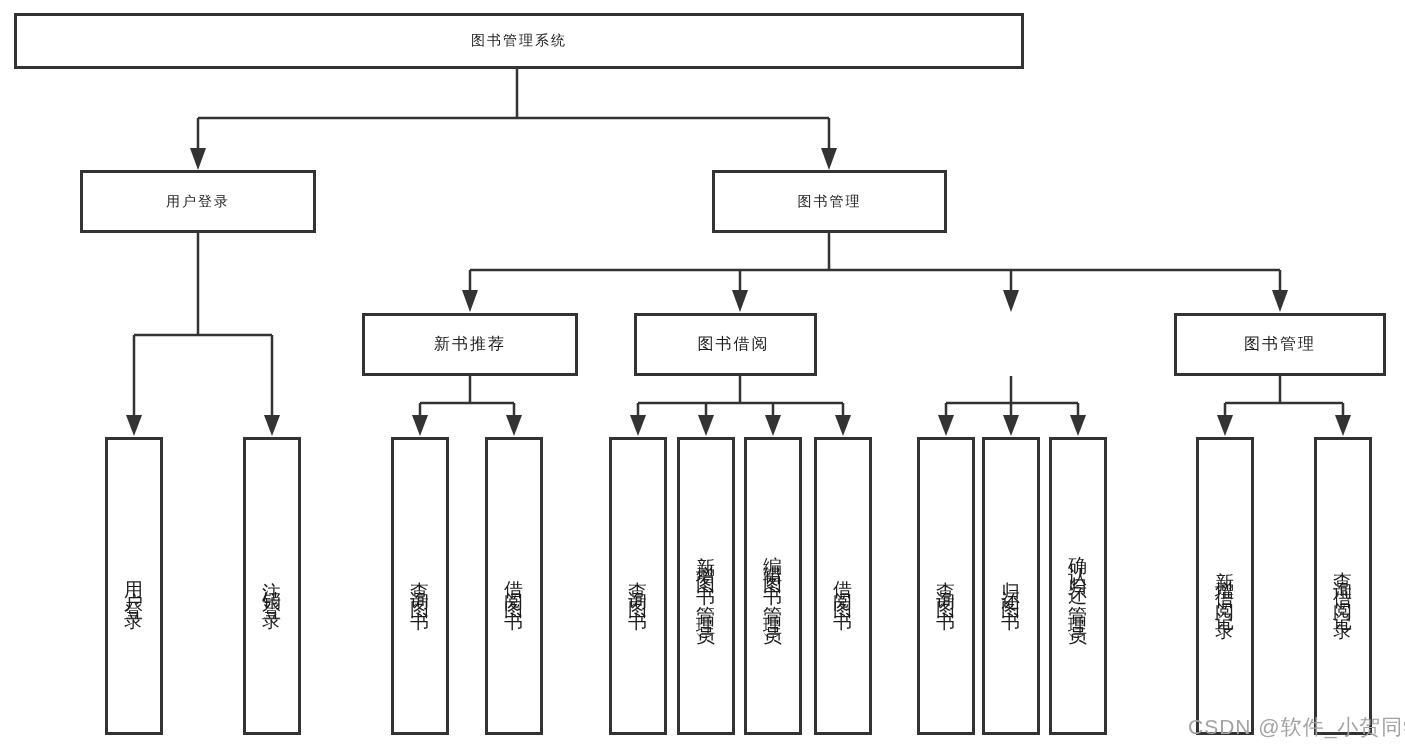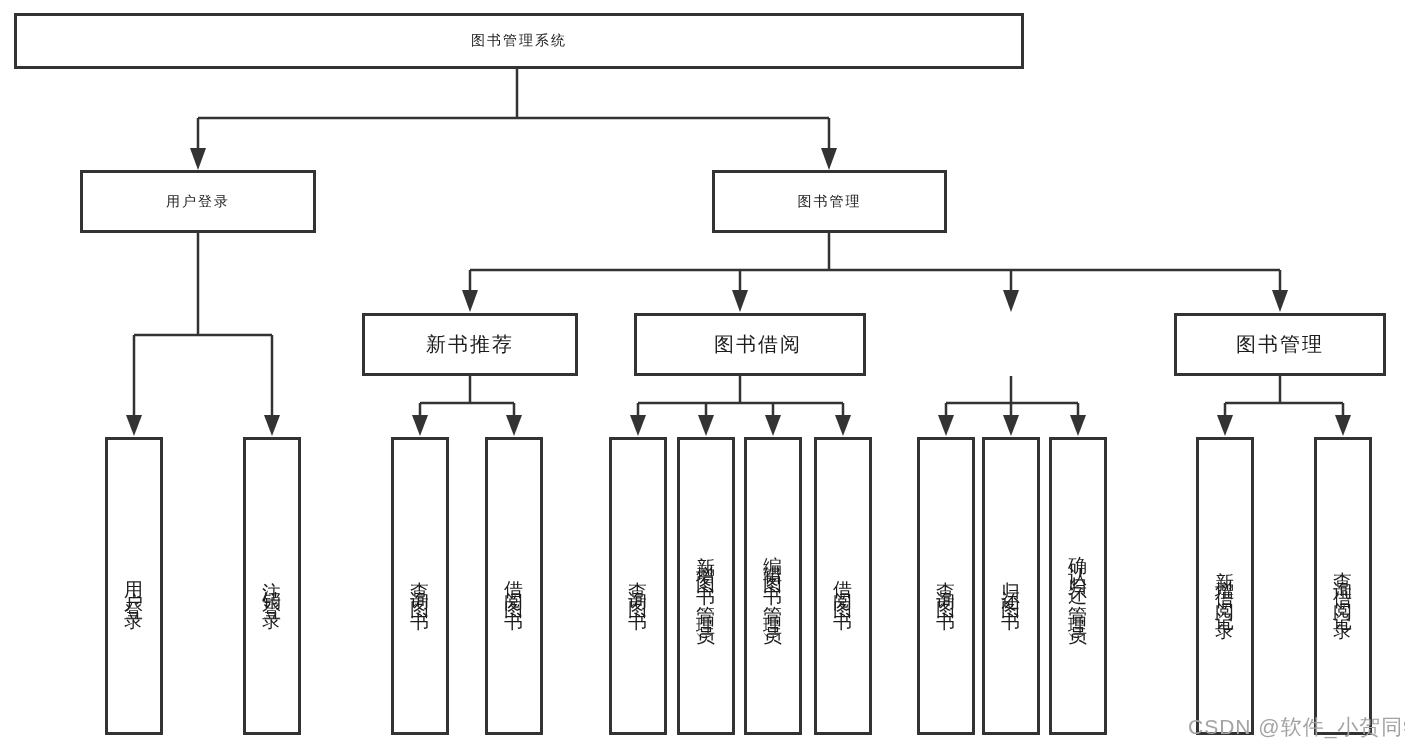--- a/index.html
+++ b/index.html
@@ -40,21 +40,21 @@
   .node.h {
     font-size: 14px;
     letter-spacing: 2px;
     white-space: nowrap;
   }
   .node.root {
     left: 14px; top: 13px;
     width: 1010px; height: 56px;
   }
   .node.lvl2 { top: 170px; height: 63px; }
-  .node.lvl3 { top: 313px; height: 63px; font-size: 20px; }
+  .node.lvl3 { top: 313px; height: 63px; font-size: 16px; }
   .node.leaf {
     top: 437px; height: 298px; width: 58px;
     writing-mode: vertical-rl;
     text-orientation: mixed;
     font-size: 19px;
     letter-spacing: 10px;
     line-height: 1;
   }
   .watermark {
     position: absolute;
@@ -120,21 +120,21 @@
       <polygon class="arrowhead" points="1335,415 1351,415 1343,436"></polygon>
     </g>
   </svg>
 
   <div class="node h root">图书管理系统</div>
 
   <div class="node h lvl2" style="left:80px; width:236px;">用户登录</div>
   <div class="node h lvl2" style="left:712px; width:235px;">图书管理</div>
 
   <div class="node h lvl3" style="left:362px; width:216px;">新书推荐</div>
-  <div class="node h lvl3" style="left:634px; width:232px;padding-left:16px;">图书借阅</div>
+  <div class="node h lvl3" style="left:634px; width:183px;padding-left:16px;">图书借阅</div>
   <div class="node h lvl3" style="left:1174px; width:212px;">图书管理</div>
 
   <div class="node leaf" style="left:105px;">用户登录</div>
   <div class="node leaf" style="left:243px;">注销登录</div>
 
   <div class="node leaf" style="left:391px;">查询图书</div>
   <div class="node leaf" style="left:485px;">借阅图书</div>
 
   <div class="node leaf" style="left:609px;">查询图书</div>
   <div class="node leaf" style="left:677px;">新增图书（管理员）</div>

